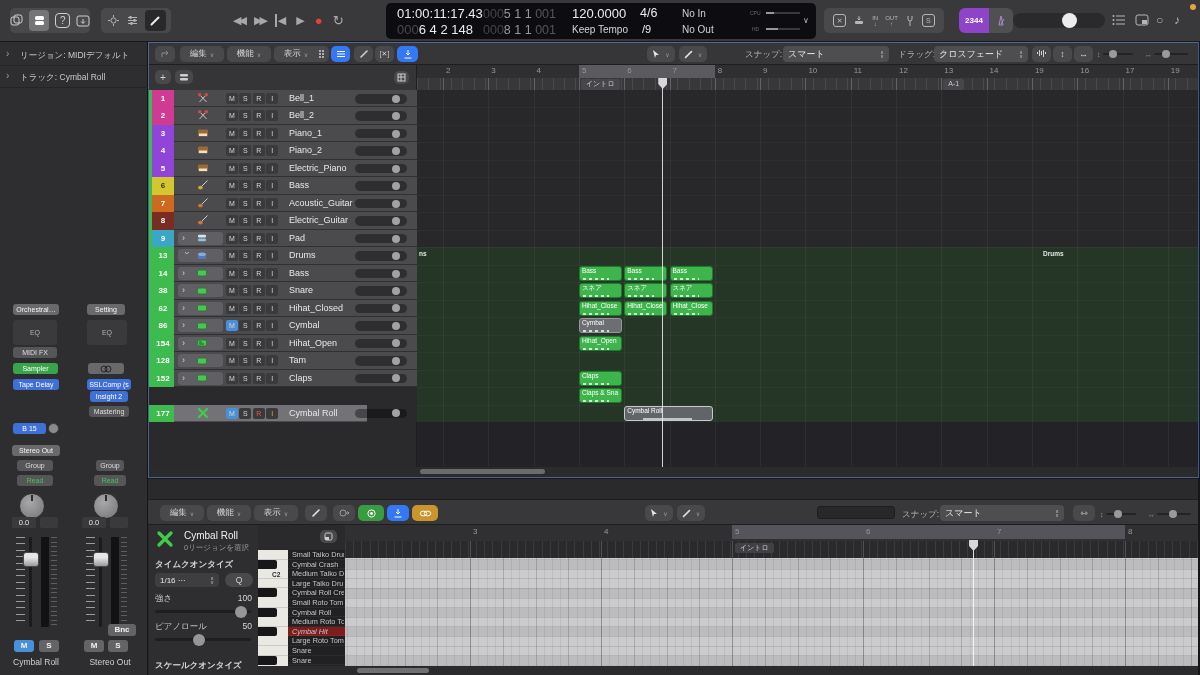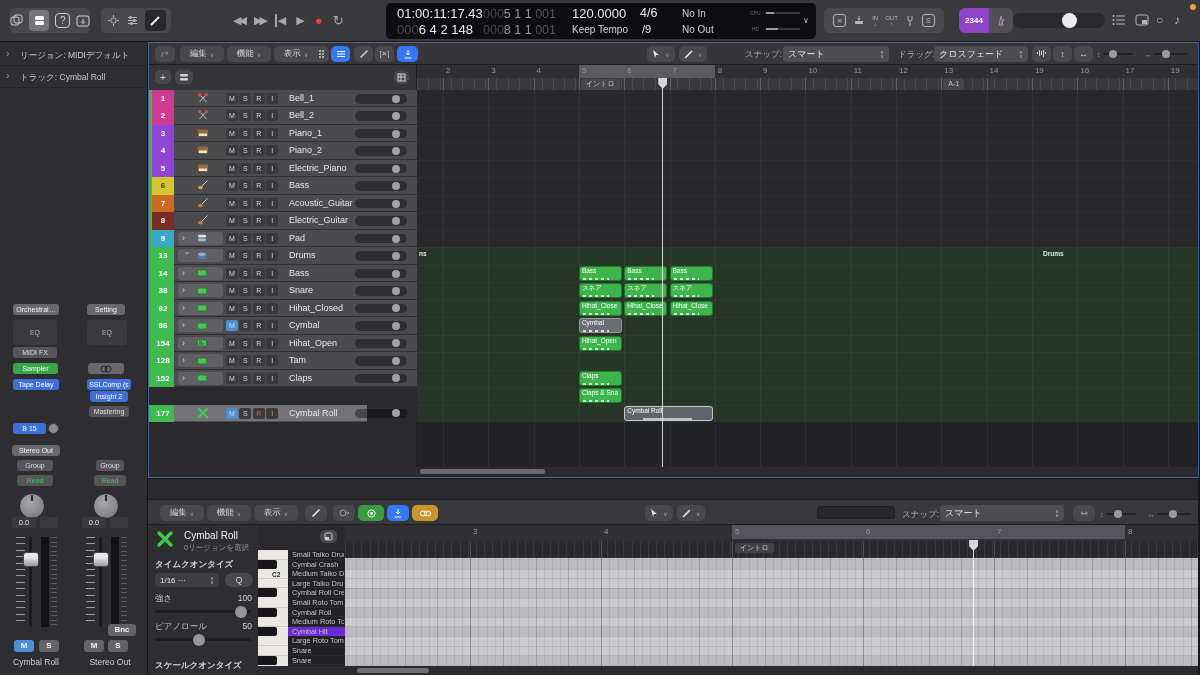--- a/index.html
+++ b/index.html
@@ -1045,21 +1045,21 @@
       <div class="a" style="left: 4px; top: 0px; width: 52px; height: 9.6px; font-size: 7.3px; line-height: 9.6px; color: rgb(198, 198, 200); white-space: nowrap; overflow: hidden;">Cymbal Roll</div>
     </div>
     <div class="a" style="left: 345px; top: 616.7px; width: 853px; height: 1px; background: rgba(0, 0, 0, 0.1); z-index: 1;"></div>
     <div class="a" style="left: 258px; top: 625.8px; width: 30px; height: 1px; background: rgba(0, 0, 0, 0.12); z-index: 2;"></div>
     <div class="a" style="left: 288px; top: 617.2px; width: 57px; height: 9.6px; background: rgb(33, 33, 36); border-bottom: 1px solid rgba(255, 255, 255, 0.05);">
       <div class="a" style="left: 4px; top: 0px; width: 52px; height: 9.6px; font-size: 7.3px; line-height: 9.6px; color: rgb(198, 198, 200); white-space: nowrap; overflow: hidden;">Medium Roto Tom</div>
     </div>
     <div class="a" style="left: 345px; top: 626.3px; width: 853px; height: 1px; background: rgba(0, 0, 0, 0.1); z-index: 1;"></div>
     <div class="a" style="left: 258px; top: 626.8px; width: 19px; height: 9.1px; background: rgb(23, 23, 26); border-radius: 0px 2px 2px 0px; z-index: 2;"></div>
     <div class="a" style="left: 345px; top: 626.8px; width: 853px; height: 9.6px; background: rgba(0, 0, 0, 0.07); z-index: 1;"></div>
-    <div class="a" style="left: 288px; top: 626.8px; width: 57px; height: 9.6px; background: #6d28d9; border-bottom: 1px solid rgba(255, 255, 255, 0.05);">
+    <div class="a" style="left: 288px; top: 626.8px; width: 57px; height: 9.6px; background: #7f1d1d; border-bottom: 1px solid rgba(255, 255, 255, 0.05); font-style: italic;">
       <div class="a" style="left: 4px; top: 0px; width: 52px; height: 9.6px; font-size: 7.3px; line-height: 9.6px; color: rgb(198, 198, 200); white-space: nowrap; overflow: hidden;">Cymbal Hit</div>
     </div>
     <div class="a" style="left: 345px; top: 635.9px; width: 853px; height: 1px; background: rgba(0, 0, 0, 0.1); z-index: 1;"></div>
     <div class="a" style="left: 258px; top: 645px; width: 30px; height: 1px; background: rgba(0, 0, 0, 0.12); z-index: 2;"></div>
     <div class="a" style="left: 288px; top: 636.4px; width: 57px; height: 9.6px; background: rgb(33, 33, 36); border-bottom: 1px solid rgba(255, 255, 255, 0.05);">
       <div class="a" style="left: 4px; top: 0px; width: 52px; height: 9.6px; font-size: 7.3px; line-height: 9.6px; color: rgb(198, 198, 200); white-space: nowrap; overflow: hidden;">Large Roto Tom</div>
     </div>
     <div class="a" style="left: 345px; top: 645.5px; width: 853px; height: 1px; background: rgba(0, 0, 0, 0.1); z-index: 1;"></div>
     <div class="a" style="left: 258px; top: 654.6px; width: 30px; height: 1px; background: rgba(0, 0, 0, 0.12); z-index: 2;"></div>
     <div class="a" style="left: 288px; top: 646px; width: 57px; height: 9.6px; background: rgb(33, 33, 36); border-bottom: 1px solid rgba(255, 255, 255, 0.05);">

